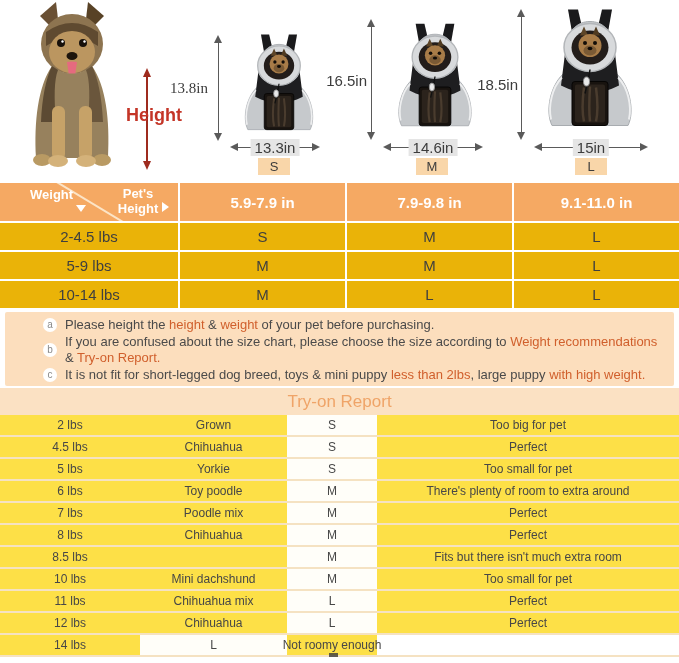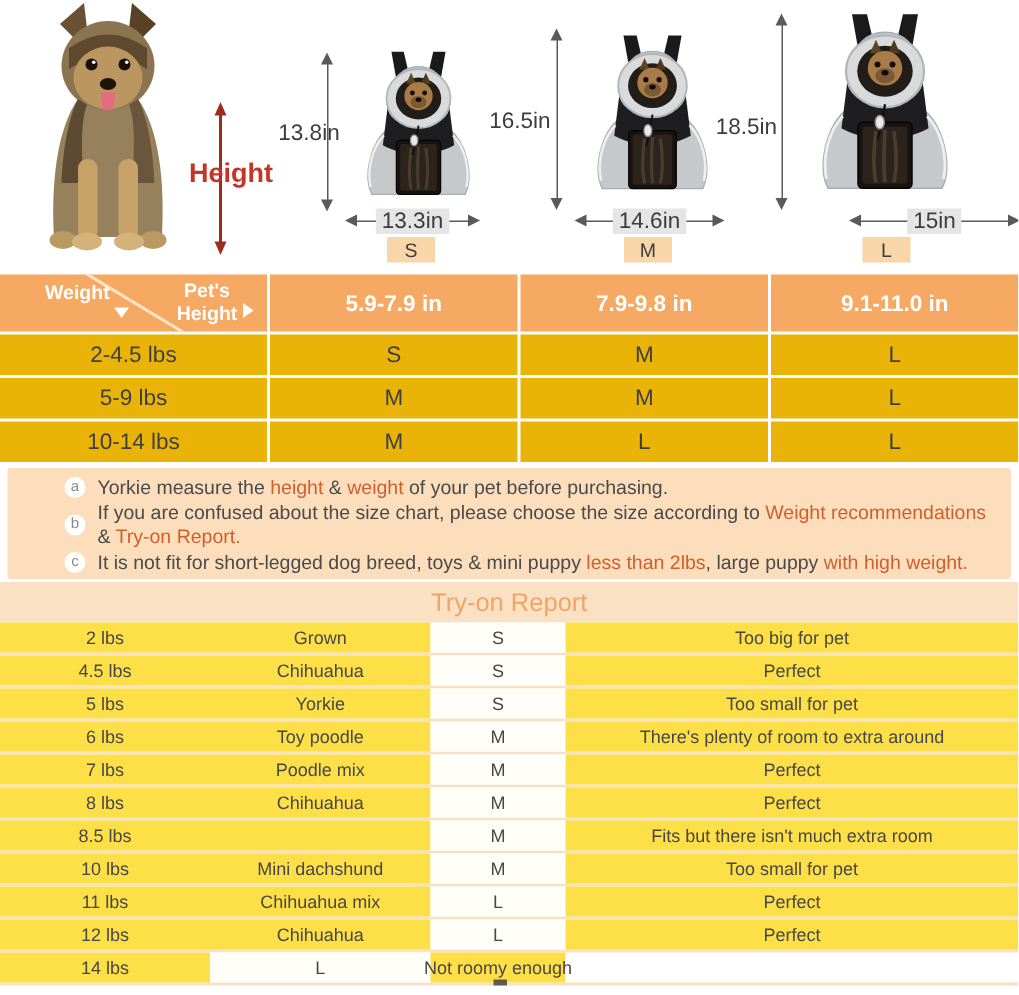--- a/index.html
+++ b/index.html
@@ -86,21 +86,21 @@
     <ellipse cx="26" cy="158" rx="9" ry="6" fill="#b99a63"></ellipse>
     <ellipse cx="86" cy="158" rx="9" ry="6" fill="#b99a63"></ellipse>
     <ellipse cx="42" cy="159" rx="10" ry="6" fill="#d4b27a"></ellipse>
     <ellipse cx="70" cy="159" rx="10" ry="6" fill="#d4b27a"></ellipse>
   </svg>
 
   <div class="red-varrow" style="left:146px;top:72px;height:94px;"></div>
   <div class="height-label" style="left:126px;top:105px;">Height</div>
 
   <div class="varrow" style="left:218px;top:38px;height:100px;"></div>
-  <div class="dim-label" style="left:184px;top:80px;width:44px;text-align:center;">13.8in</div>
+  <div class="dim-label" style="left:170px;top:80px;width:44px;text-align:left;font-family:Liberation Serif, serif;">13.8in</div>
   <svg class="abs" style="left:238px;top:32px;" width="82" height="110" viewBox="0 0 100 132">
     <path d="M28,2 L34,36 L45,32 L38,2 Z" fill="#1a1a1c"></path>
       <path d="M72,2 L66,36 L55,32 L62,2 Z" fill="#1a1a1c"></path>
     <path d="M28,40 C28,22 38,14 50,14 C62,14 72,22 72,40 L74,64 C90,76 95,104 88,118 L12,118 C5,104 10,76 26,64 Z" fill="#c6c9cc" stroke="#a8acb0"></path>
     <path d="M25,46 C25,68 75,68 75,46 L79,78 C60,88 40,88 21,78 Z" fill="#1e1e20"></path>
     <rect x="32" y="74" width="36" height="44" rx="3" fill="#18130f" stroke="#060504"></rect>
     <rect x="35" y="77" width="30" height="38" rx="2" fill="#2b231c"></rect>
     <path d="M44,80 C42,95 42,105 44,114 M50,79 C49,95 49,105 50,114 M56,80 C58,95 58,105 56,114" stroke="#4a3c2e" stroke-width="2.5" fill="none"></path>
     <path d="M22,70 C12,80 8,98 11,112" stroke="#fff" stroke-width="2" fill="none" opacity=".7"></path>
     <path d="M78,70 C88,80 92,98 89,112" stroke="#fff" stroke-width="2" fill="none" opacity=".7"></path>
@@ -167,21 +167,21 @@
     <polygon points="40,28 44,19 48,28" fill="#5d4527"></polygon>
       <polygon points="60,28 56,19 52,28" fill="#4f3a20"></polygon>
     <circle cx="50" cy="38" r="11.5" fill="#a87c48"></circle>
       <ellipse cx="50" cy="43" rx="6.5" ry="5" fill="#7a5a35"></ellipse>
     <circle cx="45" cy="35.5" r="2" fill="#120d08"></circle>
       <circle cx="55" cy="35.5" r="2" fill="#120d08"></circle>
     <ellipse cx="50" cy="41" rx="2.4" ry="1.8" fill="#0e0a06"></ellipse>
     <path d="M50,62 C49,70 47,78 45,86" stroke="#111" stroke-width="1.5" fill="none"></path>
     <ellipse cx="46.5" cy="74" rx="3" ry="4.5" fill="#e9e9e9" stroke="#8e8e8e"></ellipse>
   </svg>
-  <div class="harrow" style="left:568px;top:147px;width:110px;">
+  <div class="harrow" style="left:536px;top:147px;width:110px;">
     <span class="wlabel">15in</span>
   </div>
   <div class="chip" style="left:575px;top:158px;">L</div>
 
   <div class="size-table">
     <div class="st-head st-corner">
       <svg width="178" height="38">
           <line x1="55" y1="-2" x2="128" y2="42" stroke="#fce4c6" stroke-width="2"></line>
         </svg>
       <span class="corner-row">Weight</span>
@@ -205,21 +205,21 @@
 
     <div class="st-cell">10-14 lbs</div>
     <div class="st-cell">M</div>
     <div class="st-cell">L</div>
     <div class="st-cell">L</div>
   </div>
 
   <div class="notes">
     <div class="note-row">
       <span class="note-bullet">a</span>
-      <span class="note-text"><span>Yorkie measure the </span><span class="hl">height</span><span> &amp; </span><span class="hl">weight</span><span> of your pet before purchasing.</span></span>
+      <span class="note-text"><span>Please height the </span><span class="hl">height</span><span> &amp; </span><span class="hl">weight</span><span> of your pet before purchasing.</span></span>
     </div>
     <div class="note-row">
       <span class="note-bullet">b</span>
       <span class="note-text"><span>If you are confused about the size chart, please choose the size according to </span><span class="hl">Weight recommendations</span><span> &amp; </span><span class="hl">Try-on Report</span><span class="hl">.</span></span>
     </div>
     <div class="note-row">
       <span class="note-bullet">c</span>
       <span class="note-text"><span>It is not fit for short-legged dog breed, toys &amp; mini puppy </span><span class="hl">less than 2lbs</span><span>, large puppy </span><span class="hl">with high weight</span><span class="hl">.</span></span>
     </div>
   </div>

